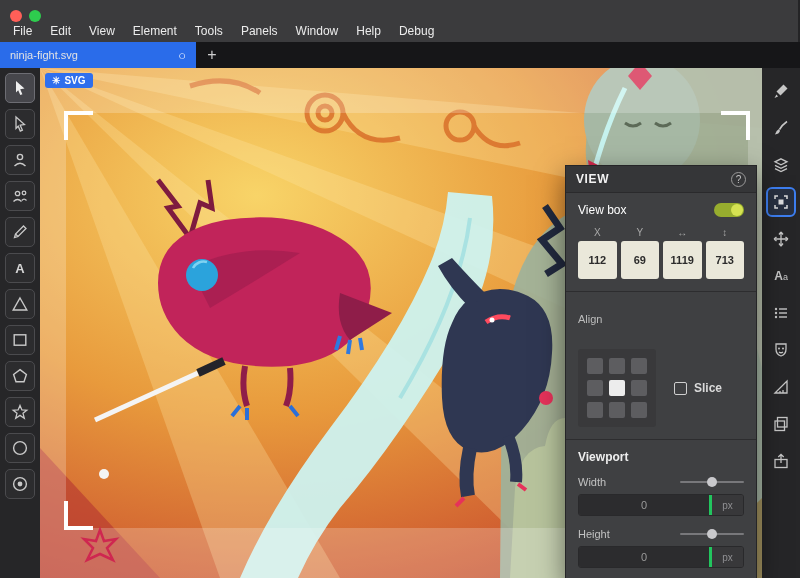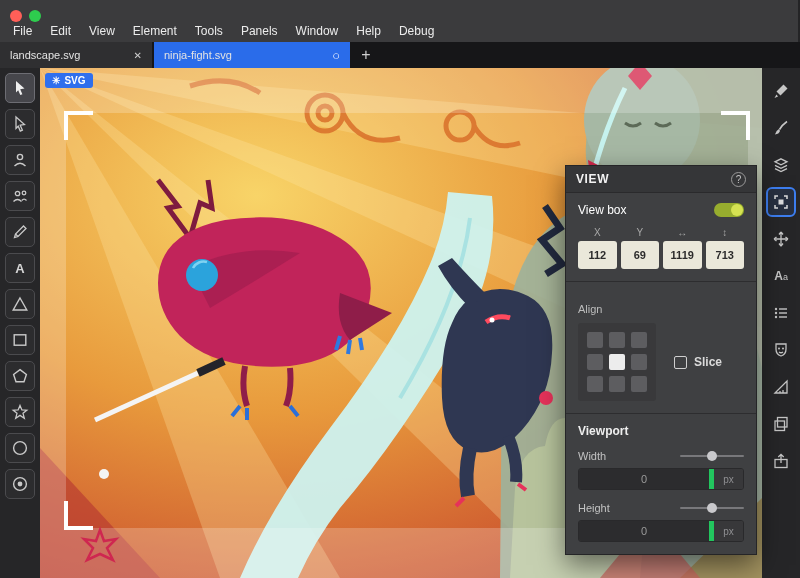--- a/index.html
+++ b/index.html
@@ -47,37 +47,37 @@
   .help { width:15px; height:15px; border:1px solid #9a9a9a; border-radius:50%; color:#c5c5c5; font-size:10px; display:flex; align-items:center; justify-content:center; }
   .section { padding:10px 12px 12px; }
   .divider { height:1px; background:#2d2d2f; }
   .row { display:flex; align-items:center; justify-content:space-between; }
   .sec-label { font-size:12px; color:#ffffff; }
   .toggle { width:30px; height:14px; border-radius:8px; background:#97ad2e; position:relative; }
   .toggle .knob { position:absolute; right:1px; top:1px; width:12px; height:12px; border-radius:50%; background:#d5e252; }
   .fields { display:flex; gap:4px; margin-top:10px; }
   .field { flex:1; text-align:center; }
   .field .flabel { font-size:10px; color:#a8a8a8; margin-bottom:3px; }
-  .field .fvalue { height:28px; background:#eae8da; border-radius:3px; color:#2c2c2c; font-size:11px; font-weight:bold; display:flex; align-items:center; justify-content:center; }
-  .align-label { font-size:11px; color:#bcbcbc; margin:11px 0 8px; }
+  .field .fvalue { height:38px; background:#eae8da; border-radius:3px; color:#2c2c2c; font-size:11px; font-weight:bold; display:flex; align-items:center; justify-content:center; }
+  .align-label { font-size:11px; color:#bcbcbc; margin:11px 0 24px; }
   .align-wrap { display:flex; align-items:center; gap:18px; }
   .align-grid { display:grid; grid-template-columns:repeat(3,16px); grid-template-rows:repeat(3,16px); gap:6px; background:#39393b; padding:9px; border-radius:3px; }
   .acell { background:#5d5d60; border-radius:2px; }
   .acell.center { background:#ececec; }
   .slice { display:flex; align-items:center; gap:7px; }
   .checkbox { width:13px; height:13px; border:1.5px solid #cfcfcf; border-radius:2px; background:transparent; }
   .slice-label { font-size:12px; color:#dadada;font-weight:bold; }
   .vp-title { font-size:12px; color:#eeeeee; font-weight:bold; }
   .vp-row { display:flex; align-items:center; justify-content:space-between; margin-top:12px; }
   .vp-label { font-size:11px; color:#c2c2c2; }
   .slider { width:64px; height:2px; background:#78787b; border-radius:1px; position:relative; }
   .slider .sknob { position:absolute; left:50%; top:50%; transform:translate(-50%,-50%); width:10px; height:10px; border-radius:50%; background:#c9c9cc; }
   .vp-input { display:flex; margin-top:6px; height:22px; border-radius:3px; overflow:hidden; border:1px solid #29292b; }
   .vp-value { flex:1; background:#2c2c2e; color:#9a9a9a; font-size:11px; display:flex; align-items:center; justify-content:center; }
-  .vp-unit { width:34px; background:#38383a; color:#8f8f92; font-size:10px; display:flex; align-items:center; justify-content:center; border-left:5px solid #22c55e; }
+  .vp-unit { width:34px; background:#38383a; color:#8f8f92; font-size:10px; display:flex; align-items:center; justify-content:center; border-left:3px solid #22c55e; }
 </style>
 </head>
 <body>
 
 <div class="titlebar">
   <div class="lights">
     <div class="light red"></div>
     <div class="light green"></div>
   </div>
   <div class="menus">
@@ -87,24 +87,20 @@
     <span class="menu-item">Element</span>
     <span class="menu-item">Tools</span>
     <span class="menu-item">Panels</span>
     <span class="menu-item">Window</span>
     <span class="menu-item">Help</span>
     <span class="menu-item">Debug</span>
   </div>
 </div>
 
 <div class="tabbar">
-  <div class="tab inactive">
-    <span class="label">landscape.svg</span>
-    <span class="close">✕</span>
-  </div>
   <div class="tab active">
     <span class="label">ninja-fight.svg</span>
     <span class="state">○</span>
   </div>
   <div class="newtab">+</div>
 </div>
 
 <div class="left-toolbar">
   <div class="ltool selected">
     <svg width="18" height="18">

